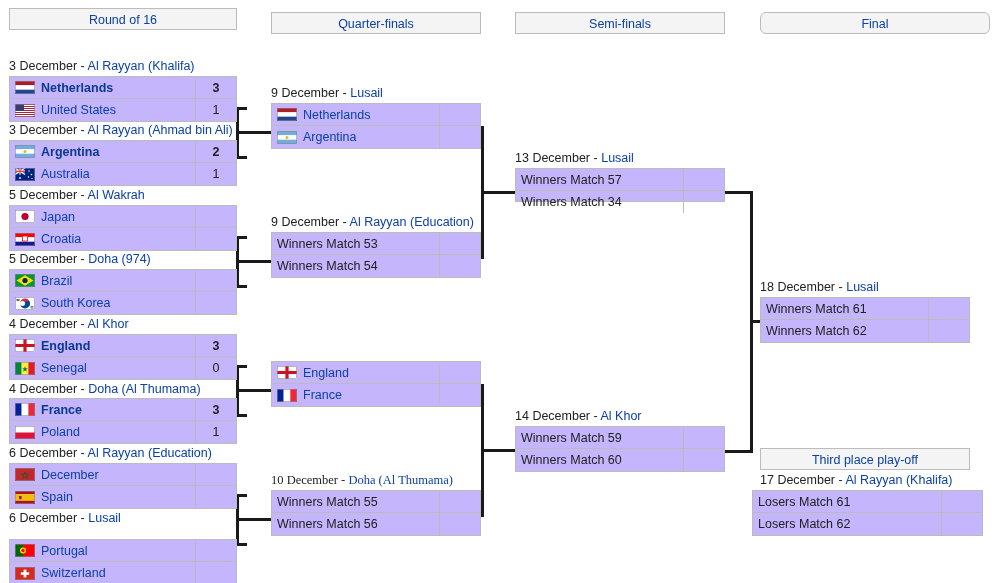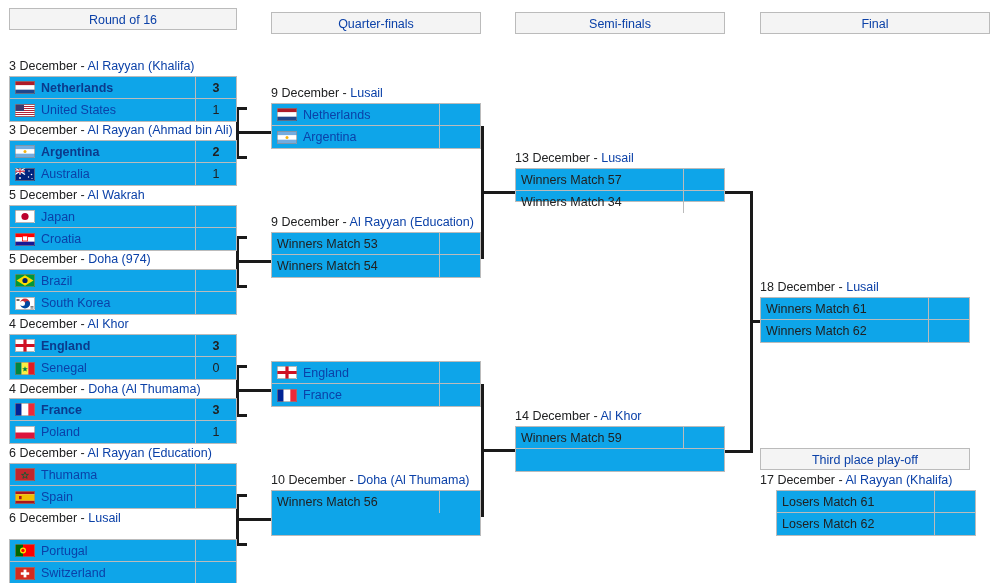--- a/index.html
+++ b/index.html
@@ -14,21 +14,21 @@
     color:#0b41a8;font-size:12.5px;box-sizing:border-box;
   }
   .datelabel{
     position:absolute;height:16px;line-height:16px;white-space:nowrap;
     font-size:12.5px;color:#202122;
   }
   .datelabel .venue{color:#0b41a8;}
   .datelabel .dash{color:#202122;}
   .match{
     position:absolute;box-sizing:border-box;
-    border:1px solid #bbbbbb;background:#0ea5e9;
+    border:1px solid #bbbbbb;background:#c4b5fd;
   }
   .mrow{
     display:flex;height:22px;box-sizing:border-box;align-items:stretch;
   }
   .mrow.first{border-bottom:1px solid #bbbbbb;}
   .team{
     flex:1 1 auto;display:flex;align-items:center;gap:6px;
     padding-left:5px;box-sizing:border-box;overflow:hidden;
     border-right:1px solid #bbbbbb;
   }
@@ -50,21 +50,21 @@
   .conn{position:absolute;background:#1a1a1a;}
   .conn.v{width:3px;}
   .conn.h{height:3px;}
 </style>
 </head>
 <body>
 
 <div class="col-header" style="left:9px;top:8px;width:228px;">Round of 16</div>
 <div class="col-header" style="left:271px;top:12px;width:210px;">Quarter-finals</div>
 <div class="col-header" style="left:515px;top:12px;width:210px;">Semi-finals</div>
-<div class="col-header" style="left:760px;top:12px;width:230px;">Final</div>
+<div class="col-header" style="left:760px;top:12px;width:230px;border-radius:6px;">Final</div>
 <div class="col-header" style="left:760px;top:448px;width:210px;">Third place play-off</div>
 
 <div class="conn v" style="left:236px;top:107px;height:52px;"></div>
 <div class="conn h" style="left:236px;top:107px;width:11px;"></div>
 <div class="conn h" style="left:236px;top:156px;width:11px;"></div>
 <div class="conn h" style="left:236px;top:131px;width:36px;"></div>
 
 <div class="conn v" style="left:236px;top:236px;height:52px;"></div>
 <div class="conn h" style="left:236px;top:236px;width:11px;"></div>
 <div class="conn h" style="left:236px;top:285px;width:11px;"></div>
@@ -315,21 +315,21 @@
   <span class="venue">Al Rayyan (Education)</span>
 </div>
 <div class="match" style="left:9px;top:463px;width:228px;height:46px;">
   <div class="mrow first">
     <div class="team">
       <span class="flag"><svg width="20" height="13" viewBox="0 0 20 13">
             <rect width="20" height="13" fill="#c1272d"></rect>
             <polygon points="10,4 10.9,6.4 13.4,6.4 11.4,7.9 12.1,10.3 10,8.9 7.9,10.3 8.6,7.9 6.6,6.4 9.1,6.4" fill="none" stroke="#006233" stroke-width="0.8"></polygon>
             <rect x="0.5" y="0.5" width="19" height="12" fill="none" stroke="#888" stroke-width="0.6"></rect>
           </svg></span>
-      <span class="name">Thumama</span>
+      <span class="name">December</span>
     </div>
     <div class="score"></div>
   </div>
   <div class="mrow">
     <div class="team">
       <span class="flag"><svg width="20" height="13" viewBox="0 0 20 13">
             <rect width="20" height="3.25" fill="#aa151b"></rect>
             <rect y="3.25" width="20" height="6.5" fill="#f1bf00"></rect>
             <rect y="9.75" width="20" height="3.25" fill="#aa151b"></rect>
             <rect x="4" y="5" width="2.6" height="3.2" fill="#aa151b"></rect>
@@ -452,26 +452,32 @@
             <rect x="6.67" width="6.66" height="13" fill="#ffffff"></rect>
             <rect x="13.33" width="6.67" height="13" fill="#ed2939"></rect>
             <rect x="0.5" y="0.5" width="19" height="12" fill="none" stroke="#888" stroke-width="0.6"></rect>
           </svg></span>
       <span class="name">France</span>
     </div>
     <div class="score"></div>
   </div>
 </div>
 
-<div class="datelabel" style="left:271px;top:472px;">
+<div class="datelabel" style="left:271px;top:472px;font-family:Liberation Serif, serif;">
   <span>10 December</span>
   <span class="dash">-</span>
   <span class="venue">Doha (Al Thumama)</span>
 </div>
 <div class="match placeholder" style="left:271px;top:490px;width:210px;height:46px;">
+  <div class="mrow first">
+    <div class="team">
+      <span class="name">Winners Match 55</span>
+    </div>
+    <div class="score"></div>
+  </div>
   <div class="mrow">
     <div class="team">
       <span class="name">Winners Match 56</span>
     </div>
     <div class="score"></div>
   </div>
 </div>
 
 <div class="datelabel" style="left:515px;top:150px;">
   <span>13 December</span>
@@ -498,20 +504,26 @@
   <span class="dash">-</span>
   <span class="venue">Al Khor</span>
 </div>
 <div class="match placeholder" style="left:515px;top:426px;width:210px;height:46px;">
   <div class="mrow first">
     <div class="team">
       <span class="name">Winners Match 59</span>
     </div>
     <div class="score"></div>
   </div>
+  <div class="mrow">
+    <div class="team">
+      <span class="name">Winners Match 60</span>
+    </div>
+    <div class="score"></div>
+  </div>
 </div>
 
 <div class="datelabel" style="left:760px;top:279px;">
   <span>18 December</span>
   <span class="dash">-</span>
   <span class="venue">Lusail</span>
 </div>
 <div class="match placeholder" style="left:760px;top:297px;width:210px;height:46px;">
   <div class="mrow first">
     <div class="team">
@@ -525,21 +537,21 @@
     </div>
     <div class="score"></div>
   </div>
 </div>
 
 <div class="datelabel" style="left:760px;top:472px;">
   <span>17 December</span>
   <span class="dash">-</span>
   <span class="venue">Al Rayyan (Khalifa)</span>
 </div>
-<div class="match placeholder" style="left:776px;top:490px;width:200px;height:46px;">
+<div class="match placeholder" style="left:752px;top:490px;width:231px;height:46px;">
   <div class="mrow first">
     <div class="team">
       <span class="name">Losers Match 61</span>
     </div>
     <div class="score"></div>
   </div>
   <div class="mrow">
     <div class="team">
       <span class="name">Losers Match 62</span>
     </div>

